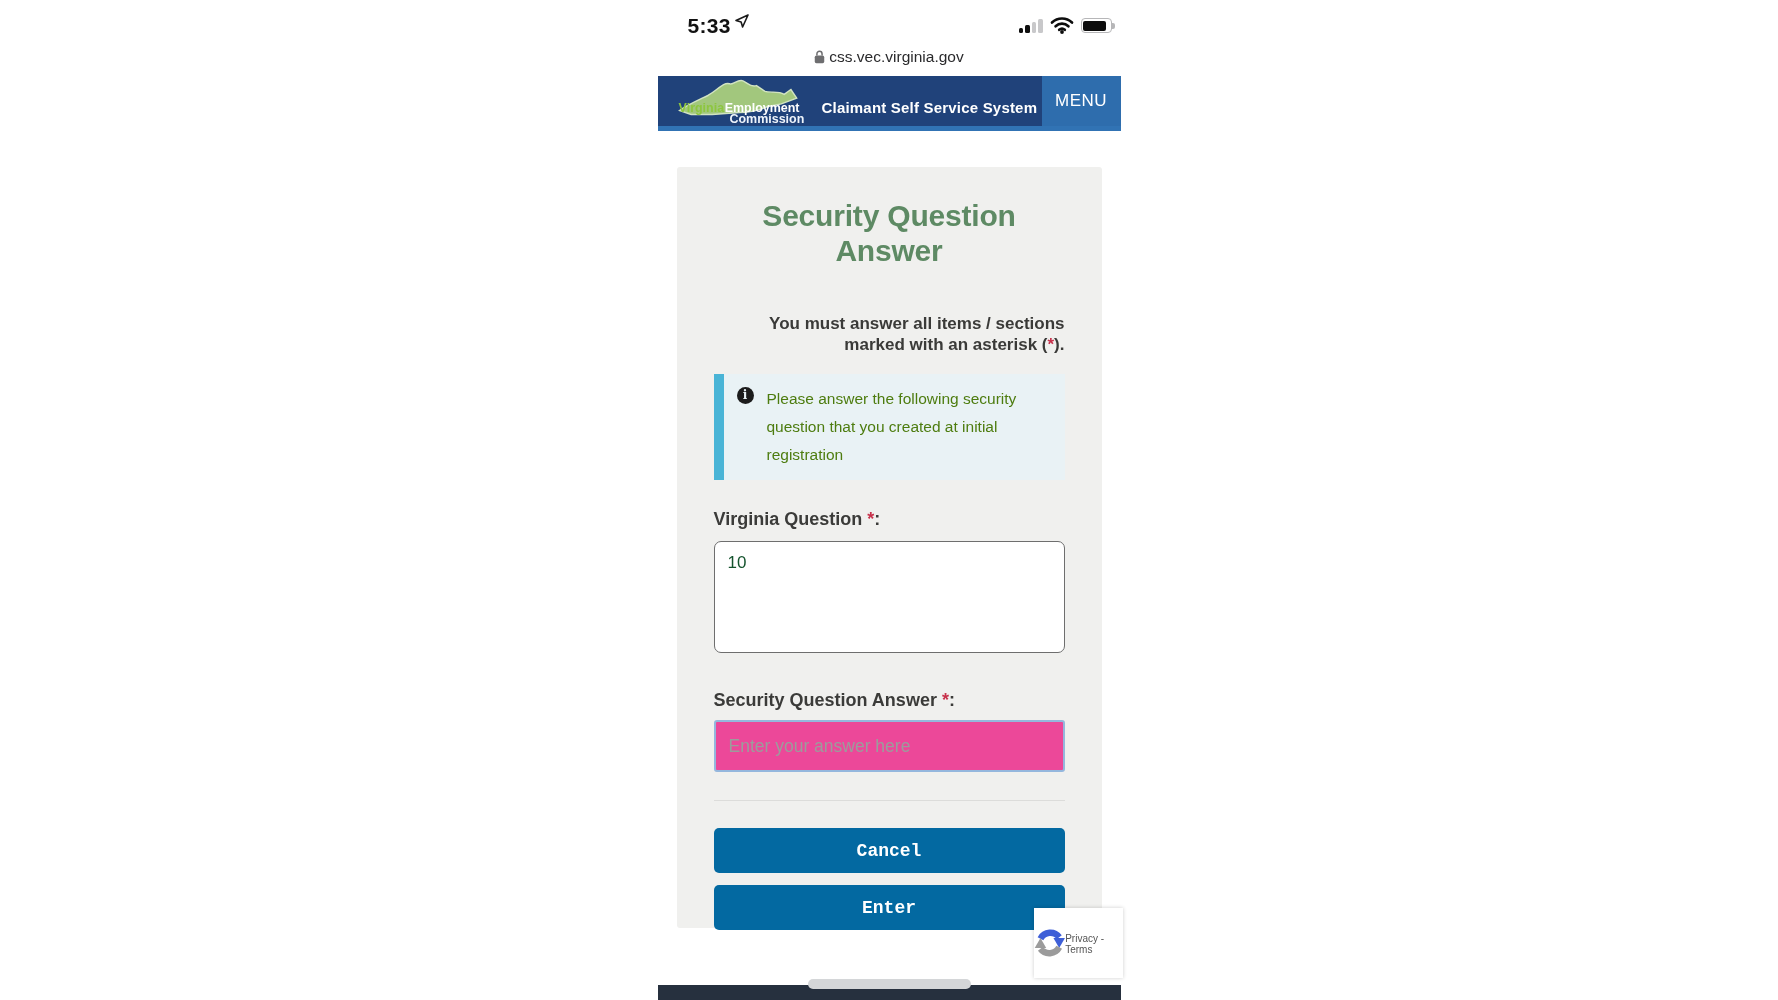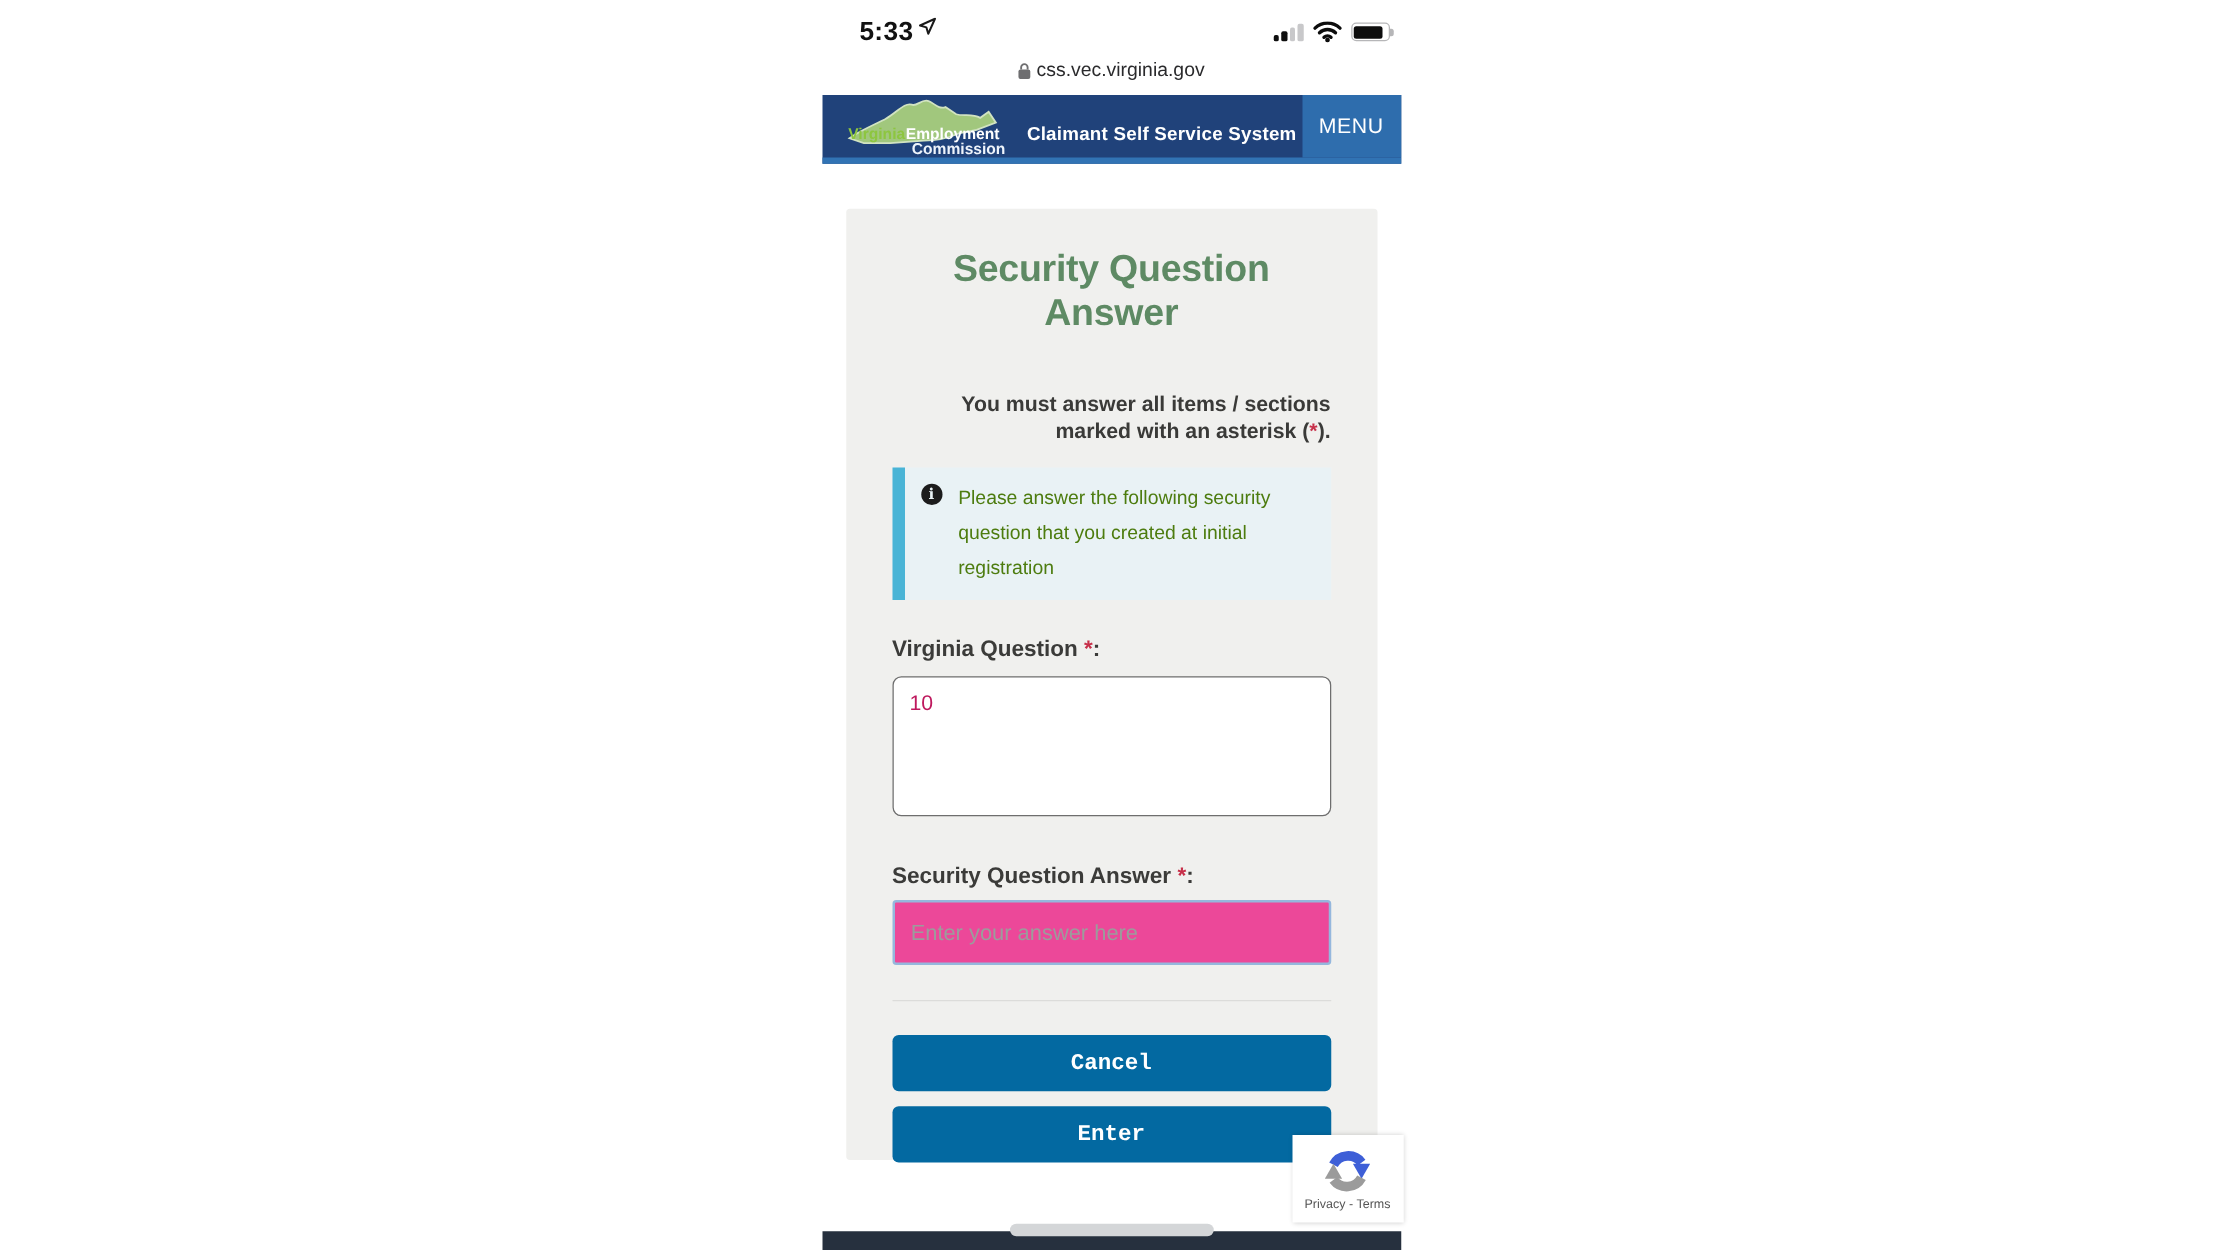--- a/index.html
+++ b/index.html
@@ -37,29 +37,29 @@
   
   .card { position:absolute; top:167px; left:19px; width:425px; height:761px; background:#f0f0ee; border-radius:3px; padding:16px 37px; }
   .page-title { padding-top:15px; font-size:30px; line-height:35px; font-weight:700; color:#5e8a64; text-align:center; letter-spacing:-.2px; }
   .instruction { margin-top:45px; text-align:right; font-size:17px; line-height:21px; font-weight:700; color:#3a3a38; }
   .red { color:#c7304a; }
   .info-box { margin-top:19px; display:flex; align-items:flex-start; gap:13px; background:#e9f2f5; border-left:10px solid #49b4d6; padding:11px 12px 11px 13px; }
   .info-icon { flex:0 0 auto; margin-top:2px; width:17px; height:17px; border-radius:50%; background:#1c1c1c; color:#e9f2f5; font-size:12px; font-weight:700; line-height:17px; text-align:center; font-family:"DejaVu Serif", serif; }
   .info-text { font-size:15.5px; line-height:28px; color:#4d7c0f; max-width:268px; }
   .field-label { margin-top:29px; font-size:18px; font-weight:700; color:#3b3b39; }
   .field-label.second { margin-top:37px; }
-  .question-area { display:block; margin-top:11px; width:100%; height:112px; background:#fff; border:1.5px solid #6e6e6e; border-radius:7px; padding:11px 13px; font-family:inherit; font-size:17px; color:#be185d; resize:none; outline:none; }
+  .question-area { display:block; margin-top:11px; width:100%; height:112px; background:#fff; border:1.5px solid #6e6e6e; border-radius:7px; padding:11px 13px; font-family:inherit; font-size:17px; color:#14532d; resize:none; outline:none; }
   .answer-input { display:block; margin-top:9px; width:100%; height:52px; background:#ec4899; border:2px solid #95b7dd; border-radius:3px; padding:0 13px; font-family:inherit; font-size:17.5px; color:#333; outline:none; }
   .answer-input::placeholder { color:#9c9c9c; }
   .divider { margin-top:28px; border-top:1px solid #dcdcda; }
   .btn { display:block; margin-top:27px; width:100%; height:45px; background:#0369a1; color:#fff; border:none; border-radius:5px; font-family:Liberation Mono, monospace; font-size:18px; font-weight:700; cursor:pointer; }
   .btn.exit { margin-top:12px; }
 
   
-  .recaptcha { position:absolute; top:908px; right:-2px; width:89px; height:70px; background:#fff; box-shadow:0 0 4px rgba(0,0,0,.2); display:flex; flex-direction:column; align-items:center; justify-content:center; }
+  .recaptcha { position:absolute; top:908px; right:-2px; width:89px; height:70px; background:#fff; box-shadow:0 0 4px rgba(0,0,0,.2); display:flex; flex-direction:row; align-items:center; justify-content:center; }
   .rc-text { margin-top:2px; font-size:10px; color:#555; }
   .rc-text a { color:#555; text-decoration:none; }
 
   
   .bottom-bar { position:absolute; top:985px; left:0; right:0; height:15px; background:#26303e; }
   .home-indicator { position:absolute; top:979px; left:150px; width:163px; height:10px; border-radius:5px; background:#d4d6d8; z-index:2; }
 </style>
 </head>
 <body>
 

